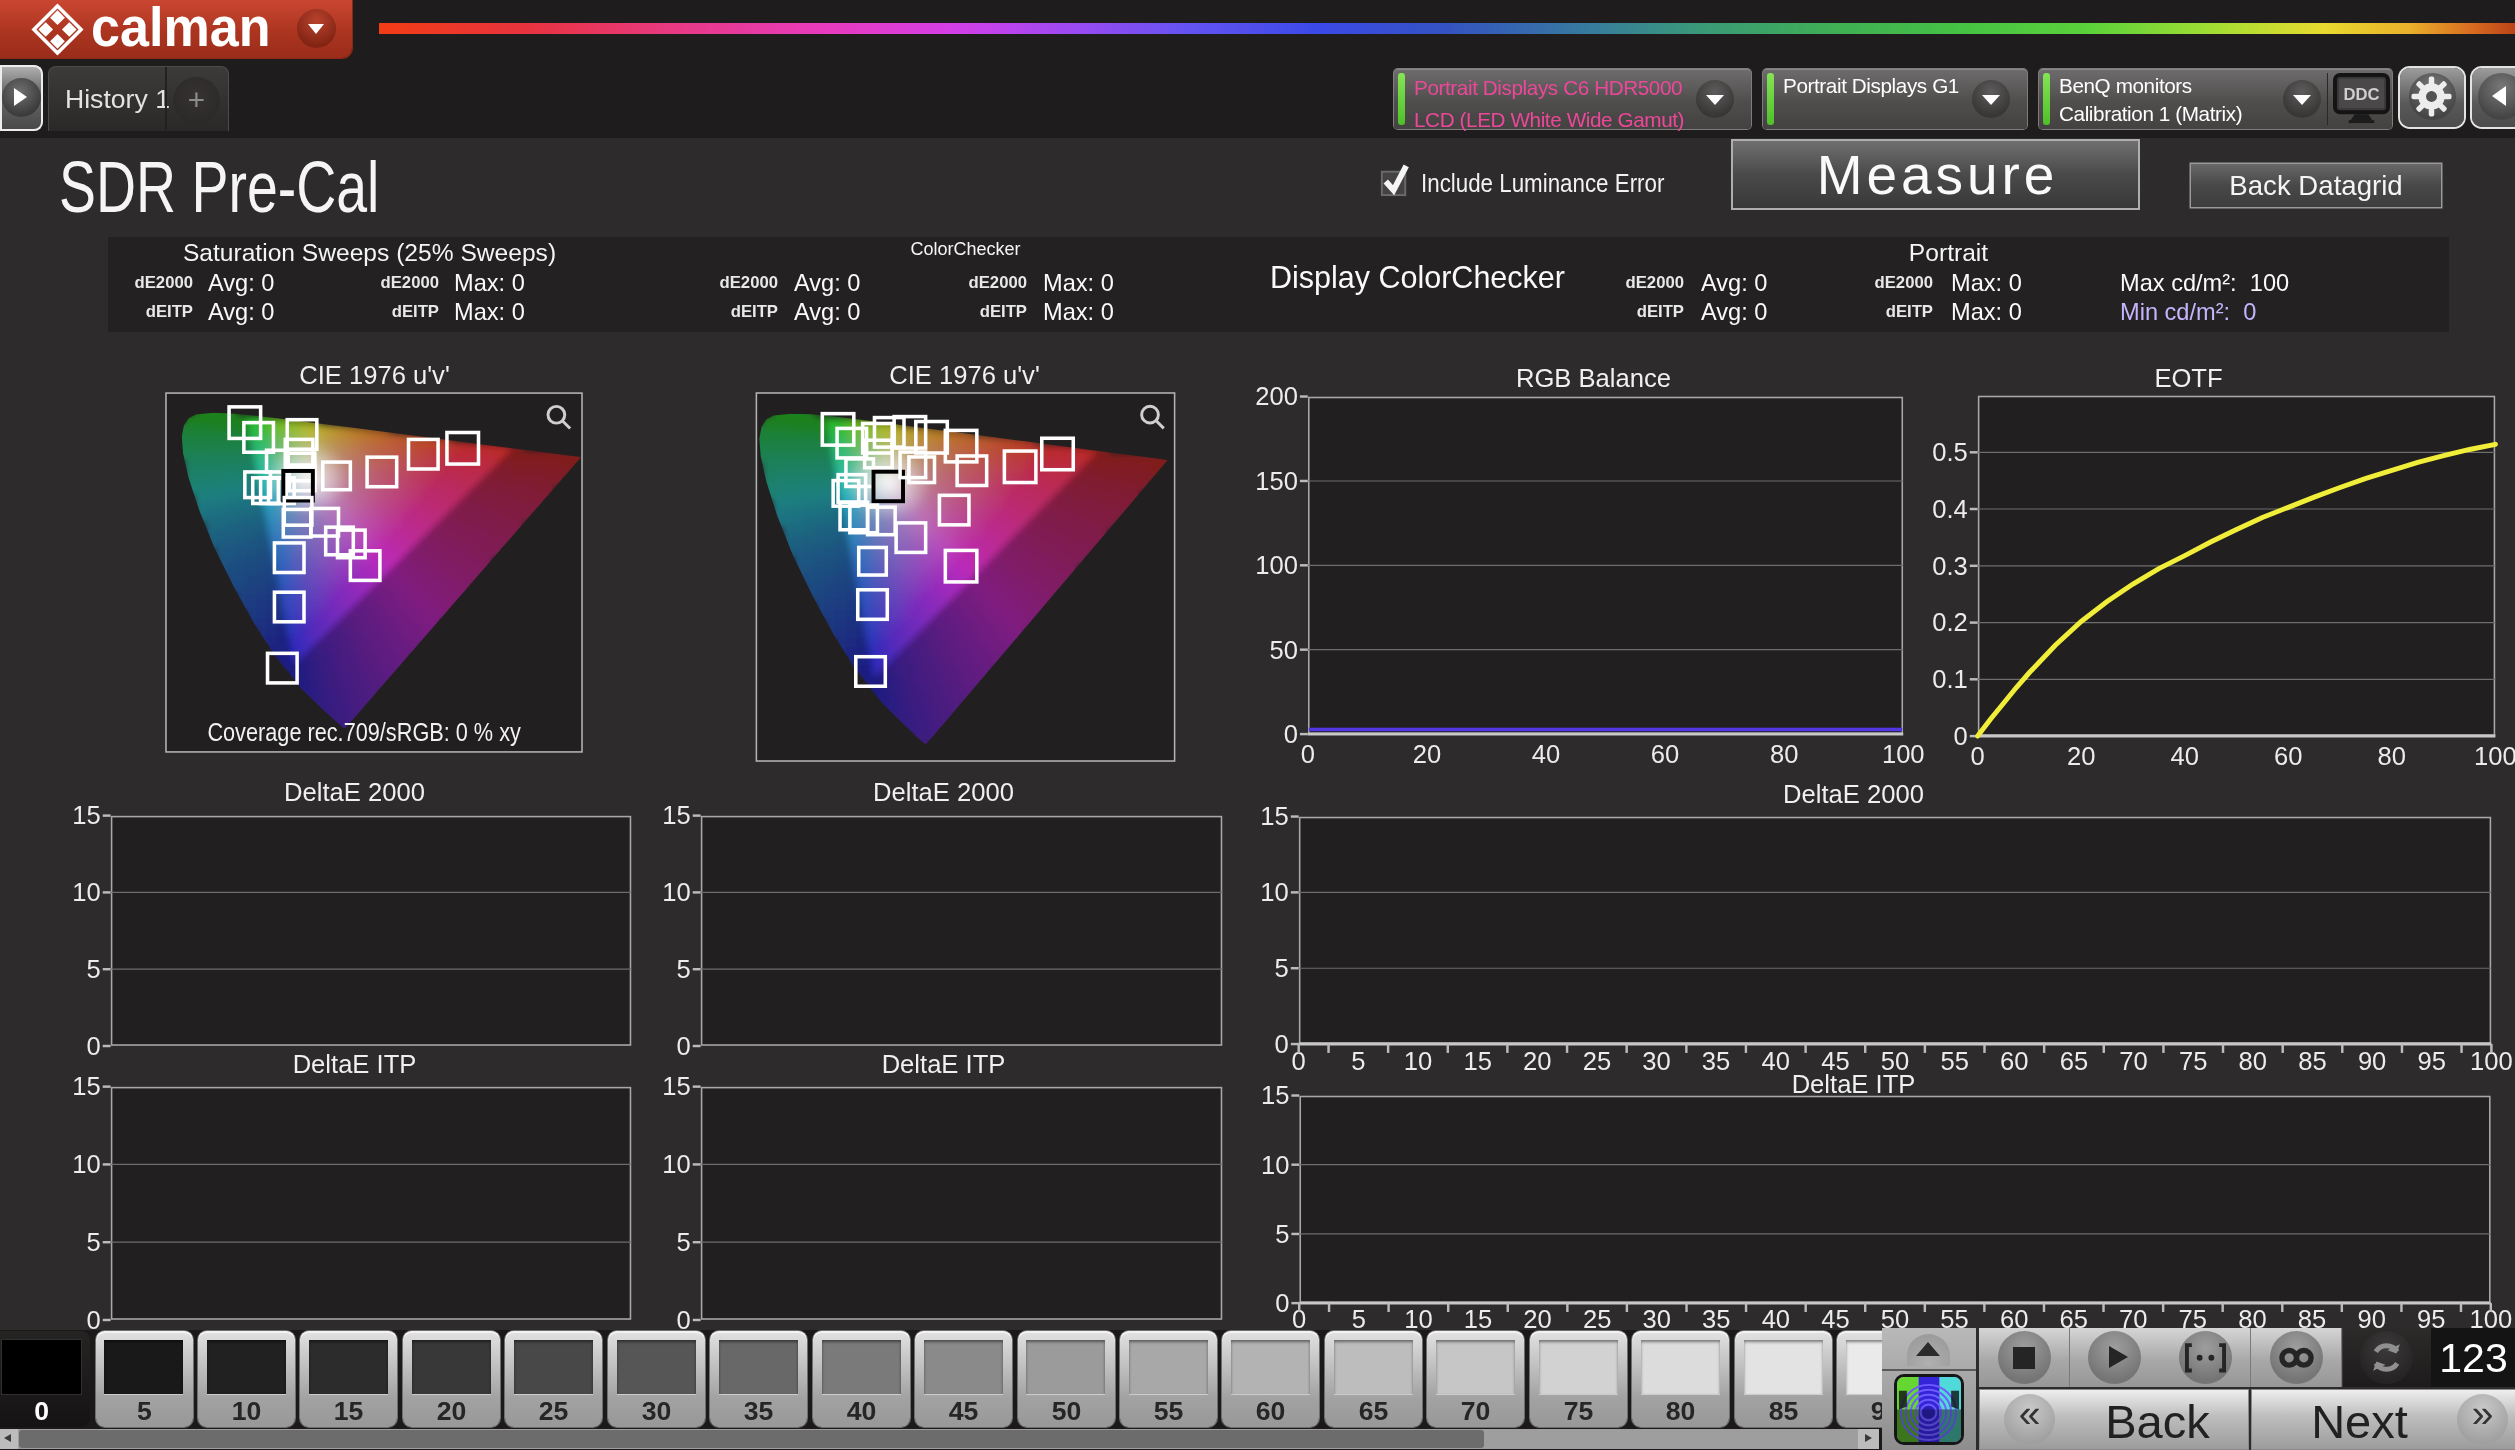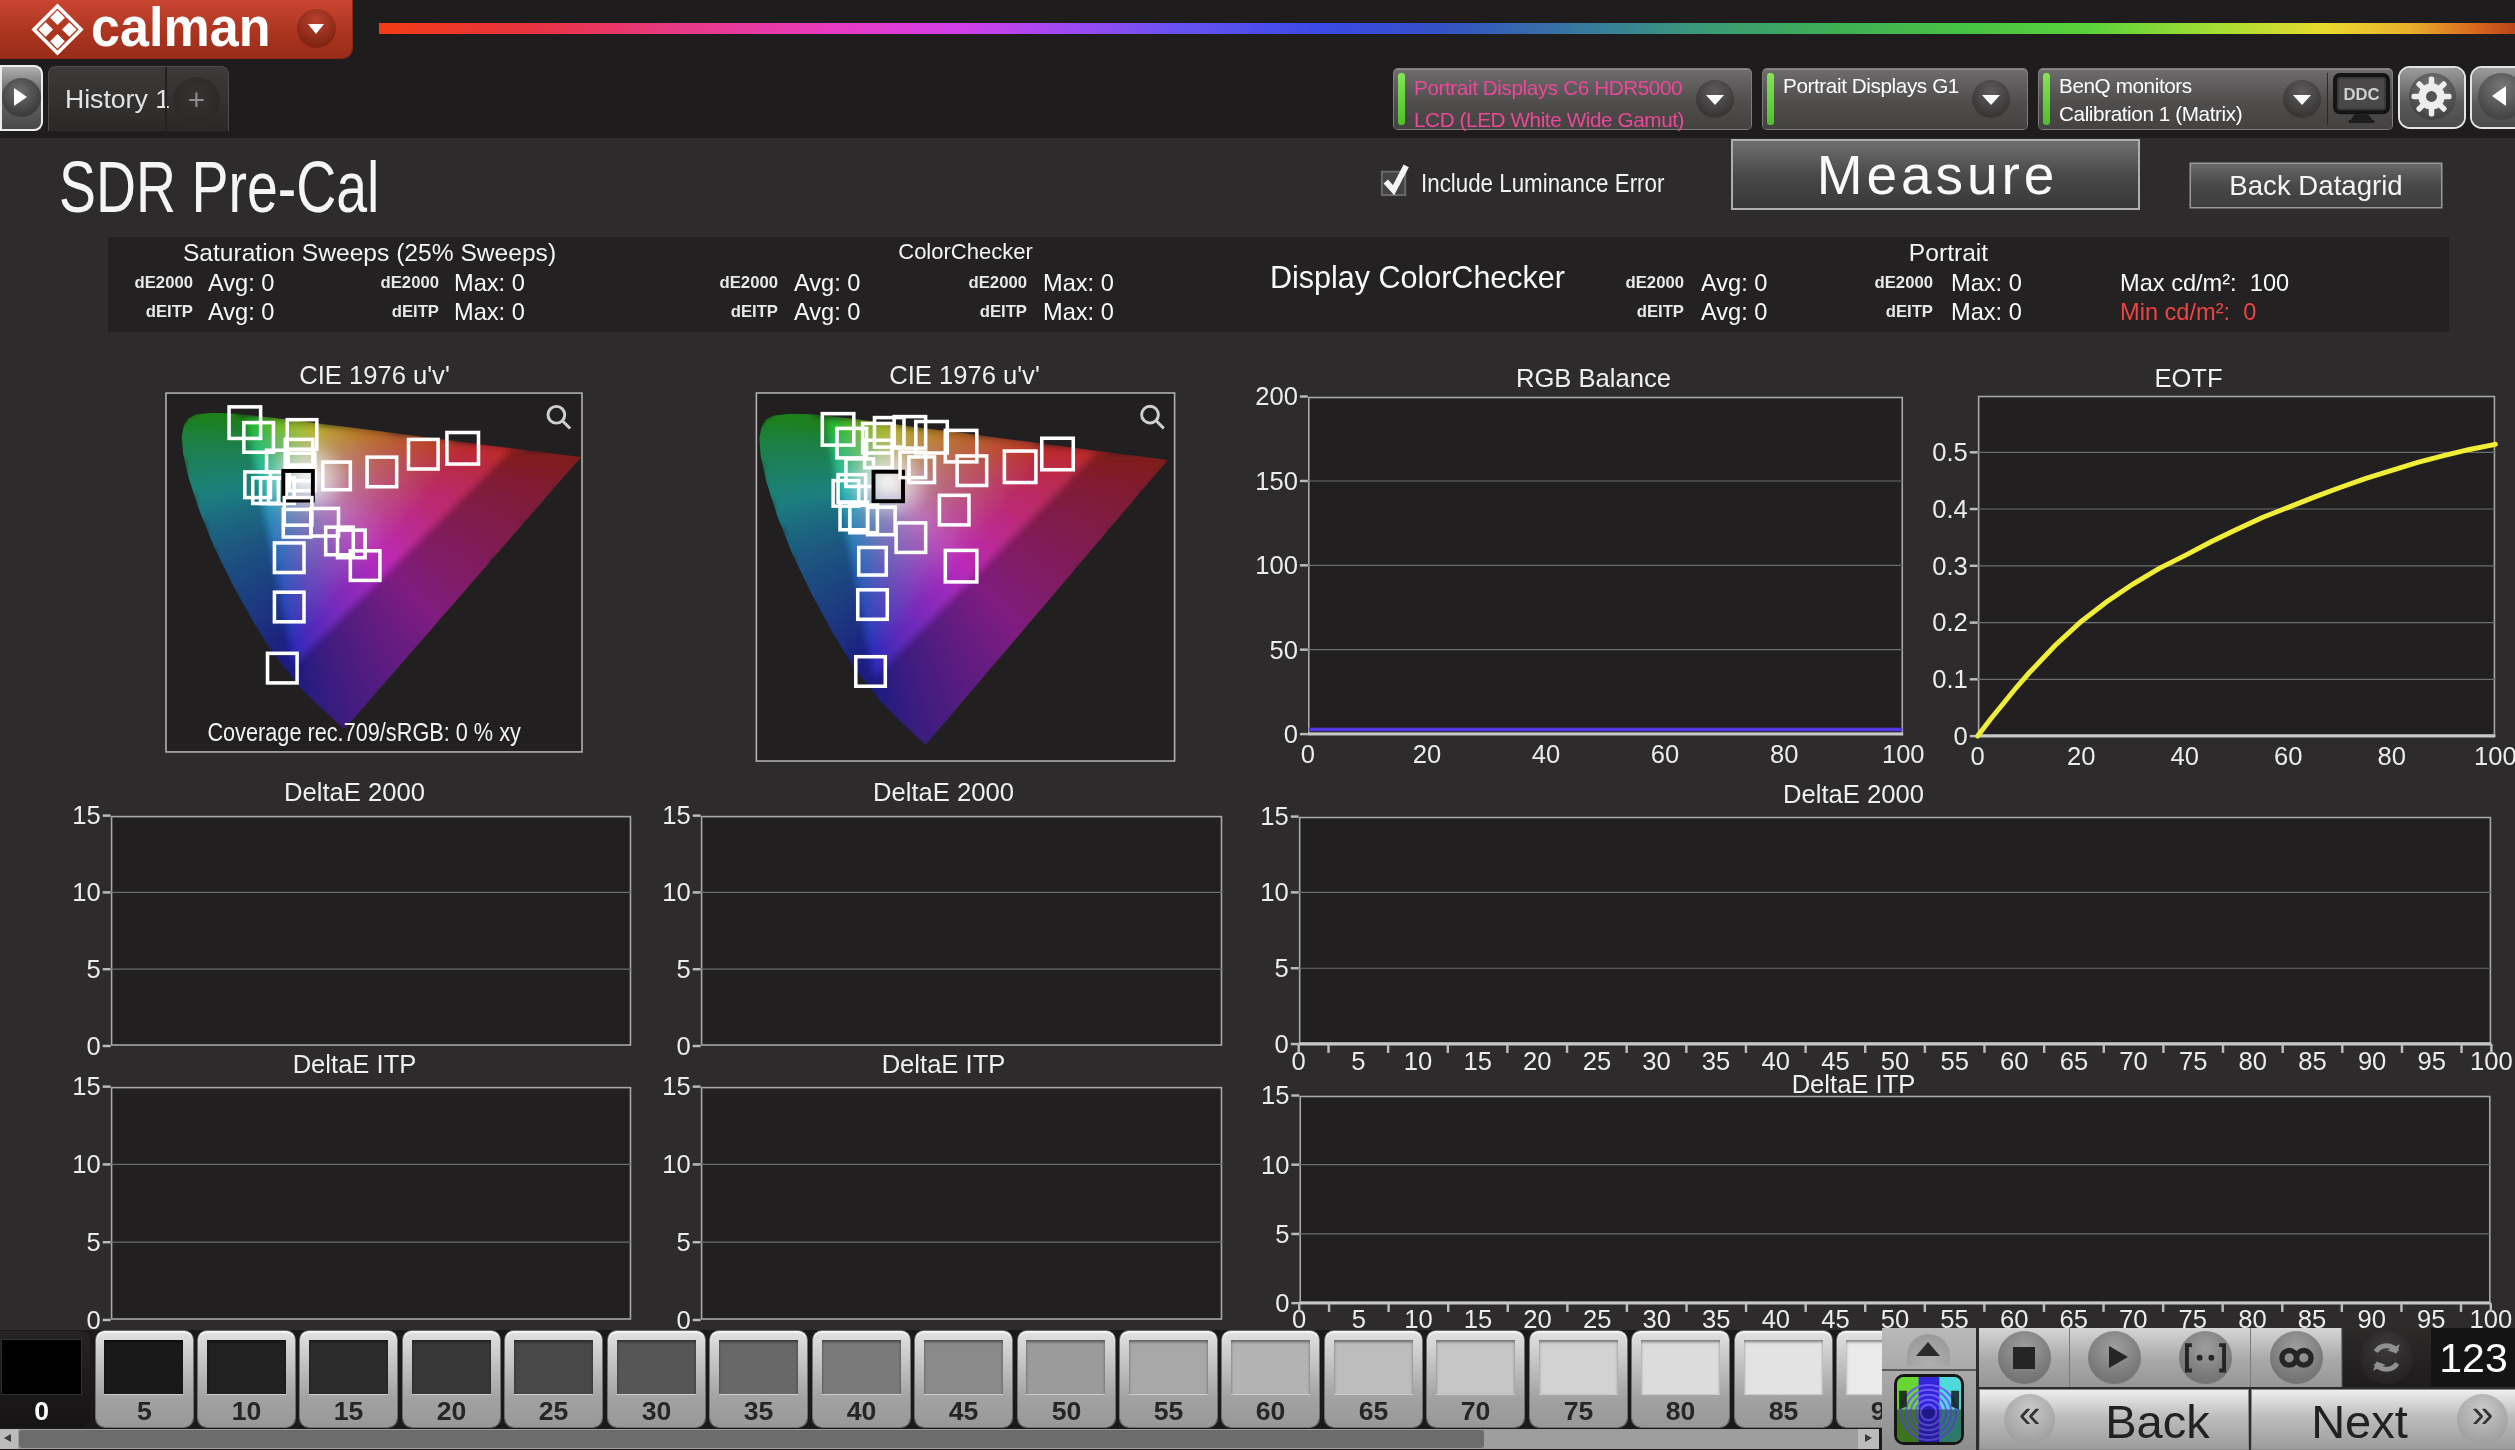--- a/index.html
+++ b/index.html
@@ -941,41 +941,41 @@
 <div style="position:absolute;left:108px;top:237px;width:2341px;height:95px;background:#232121"></div>
 <div style="position:absolute;left:123px;top:239px;width:493px;text-align:center;font-size:24.6px;color:#f5f5f5">Saturation Sweeps (25% Sweeps)</div>
 <div style="position:absolute;left:75px;top:273px;width:118px;text-align:right;font-size:16.7px;font-weight:bold;color:#e8e8e8">dE2000</div>
 <div style="position:absolute;left:208px;top:270px;font-size:23.6px;color:#fafafa">Avg: 0</div>
 <div style="position:absolute;left:321px;top:273px;width:118px;text-align:right;font-size:16.7px;font-weight:bold;color:#e8e8e8">dE2000</div>
 <div style="position:absolute;left:454px;top:270px;font-size:23.6px;color:#fafafa">Max: 0</div>
 <div style="position:absolute;left:75px;top:302px;width:118px;text-align:right;font-size:16.7px;font-weight:bold;color:#e8e8e8">dEITP</div>
 <div style="position:absolute;left:208px;top:299px;font-size:23.6px;color:#fafafa">Avg: 0</div>
 <div style="position:absolute;left:321px;top:302px;width:118px;text-align:right;font-size:16.7px;font-weight:bold;color:#e8e8e8">dEITP</div>
 <div style="position:absolute;left:454px;top:299px;font-size:23.6px;color:#fafafa">Max: 0</div>
-<div style="position:absolute;left:719px;top:239px;width:493px;text-align:center;font-size:22px;color:#f5f5f5">ColorChecker</div>
+<div style="position:absolute;left:719px;top:239px;width:493px;text-align:center;font-size:18px;color:#f5f5f5">ColorChecker</div>
 <div style="position:absolute;left:660px;top:273px;width:118px;text-align:right;font-size:16.7px;font-weight:bold;color:#e8e8e8">dE2000</div>
 <div style="position:absolute;left:794px;top:270px;font-size:23.6px;color:#fafafa">Avg: 0</div>
 <div style="position:absolute;left:909px;top:273px;width:118px;text-align:right;font-size:16.7px;font-weight:bold;color:#e8e8e8">dE2000</div>
 <div style="position:absolute;left:1043px;top:270px;font-size:23.6px;color:#fafafa">Max: 0</div>
 <div style="position:absolute;left:660px;top:302px;width:118px;text-align:right;font-size:16.7px;font-weight:bold;color:#e8e8e8">dEITP</div>
 <div style="position:absolute;left:794px;top:299px;font-size:23.6px;color:#fafafa">Avg: 0</div>
 <div style="position:absolute;left:909px;top:302px;width:118px;text-align:right;font-size:16.7px;font-weight:bold;color:#e8e8e8">dEITP</div>
 <div style="position:absolute;left:1043px;top:299px;font-size:23.6px;color:#fafafa">Max: 0</div>
 <div style="position:absolute;left:1270px;top:260px;font-size:30.5px;color:#fafafa">Display ColorChecker</div>
 <div style="position:absolute;left:1566px;top:273px;width:118px;text-align:right;font-size:16.7px;font-weight:bold;color:#e8e8e8">dE2000</div>
 <div style="position:absolute;left:1701px;top:270px;font-size:23.6px;color:#fafafa">Avg: 0</div>
 <div style="position:absolute;left:1815px;top:273px;width:118px;text-align:right;font-size:16.7px;font-weight:bold;color:#e8e8e8">dE2000</div>
 <div style="position:absolute;left:1951px;top:270px;font-size:23.6px;color:#fafafa">Max: 0</div>
 <div style="position:absolute;left:1566px;top:302px;width:118px;text-align:right;font-size:16.7px;font-weight:bold;color:#e8e8e8">dEITP</div>
 <div style="position:absolute;left:1701px;top:299px;font-size:23.6px;color:#fafafa">Avg: 0</div>
 <div style="position:absolute;left:1815px;top:302px;width:118px;text-align:right;font-size:16.7px;font-weight:bold;color:#e8e8e8">dEITP</div>
 <div style="position:absolute;left:1951px;top:299px;font-size:23.6px;color:#fafafa">Max: 0</div>
 <div style="position:absolute;left:1702px;top:239px;width:493px;text-align:center;font-size:24.6px;color:#f5f5f5">Portrait</div>
 <div style="position:absolute;left:2120px;top:270px;font-size:23.6px;color:#fafafa">Max cd/m²:&nbsp;&nbsp;100</div>
-<div style="position:absolute;left:2120px;top:299px;font-size:23.6px;color:#ef4444">Min cd/m²:&nbsp;&nbsp;0</div>
+<div style="position:absolute;left:2120px;top:299px;font-size:23.6px;color:#c4b5fd">Min cd/m²:&nbsp;&nbsp;0</div>
 <div style="position:absolute;left:79px;top:361px;width:591px;text-align:center;font-size:25.6px;color:#f0f0f0">CIE 1976 u'v'</div>
 <div style="position:absolute;left:669px;top:361px;width:591px;text-align:center;font-size:25.6px;color:#f0f0f0">CIE 1976 u'v'</div>
 <div style="position:absolute;left:1298px;top:364px;width:591px;text-align:center;font-size:25.6px;color:#f0f0f0">RGB Balance</div>
 <div style="position:absolute;left:1893px;top:364px;width:591px;text-align:center;font-size:25.6px;color:#f0f0f0">EOTF</div>
 <div style="position:absolute;left:59px;top:778px;width:591px;text-align:center;font-size:25.6px;color:#f0f0f0">DeltaE 2000</div>
 <div style="position:absolute;left:648px;top:778px;width:591px;text-align:center;font-size:25.6px;color:#f0f0f0">DeltaE 2000</div>
 <div style="position:absolute;left:1558px;top:780px;width:591px;text-align:center;font-size:25.6px;color:#f0f0f0">DeltaE 2000</div>
 <div style="position:absolute;left:59px;top:1050px;width:591px;text-align:center;font-size:25.6px;color:#f0f0f0">DeltaE ITP</div>
 <div style="position:absolute;left:648px;top:1050px;width:591px;text-align:center;font-size:25.6px;color:#f0f0f0">DeltaE ITP</div>
 <div style="position:absolute;left:1558px;top:1070px;width:591px;text-align:center;font-size:25.6px;color:#f0f0f0">DeltaE ITP</div>

